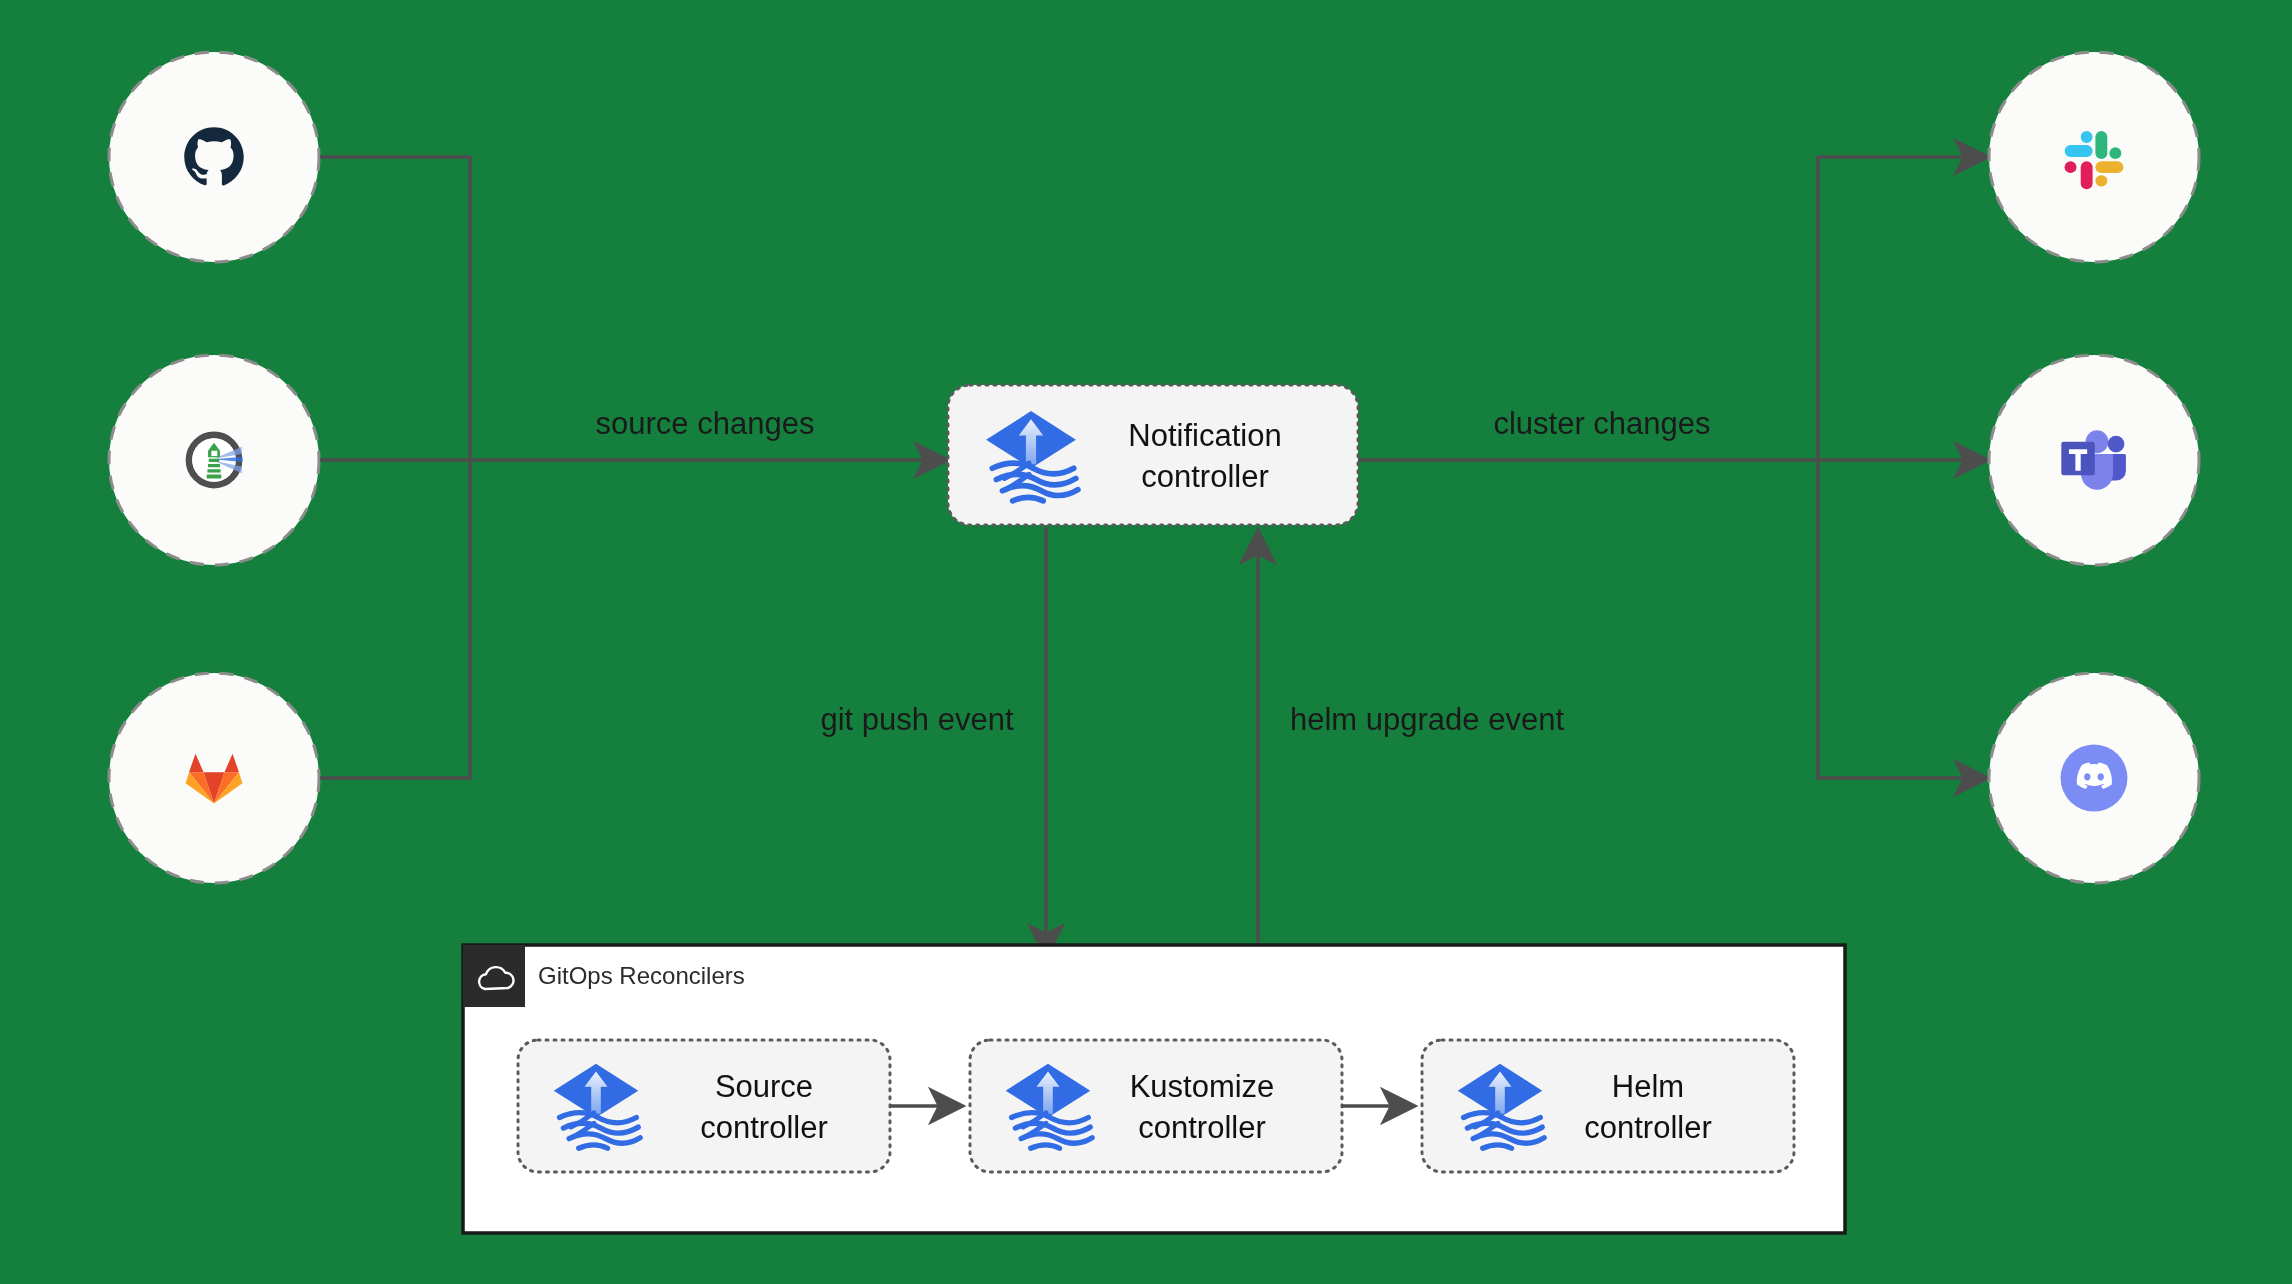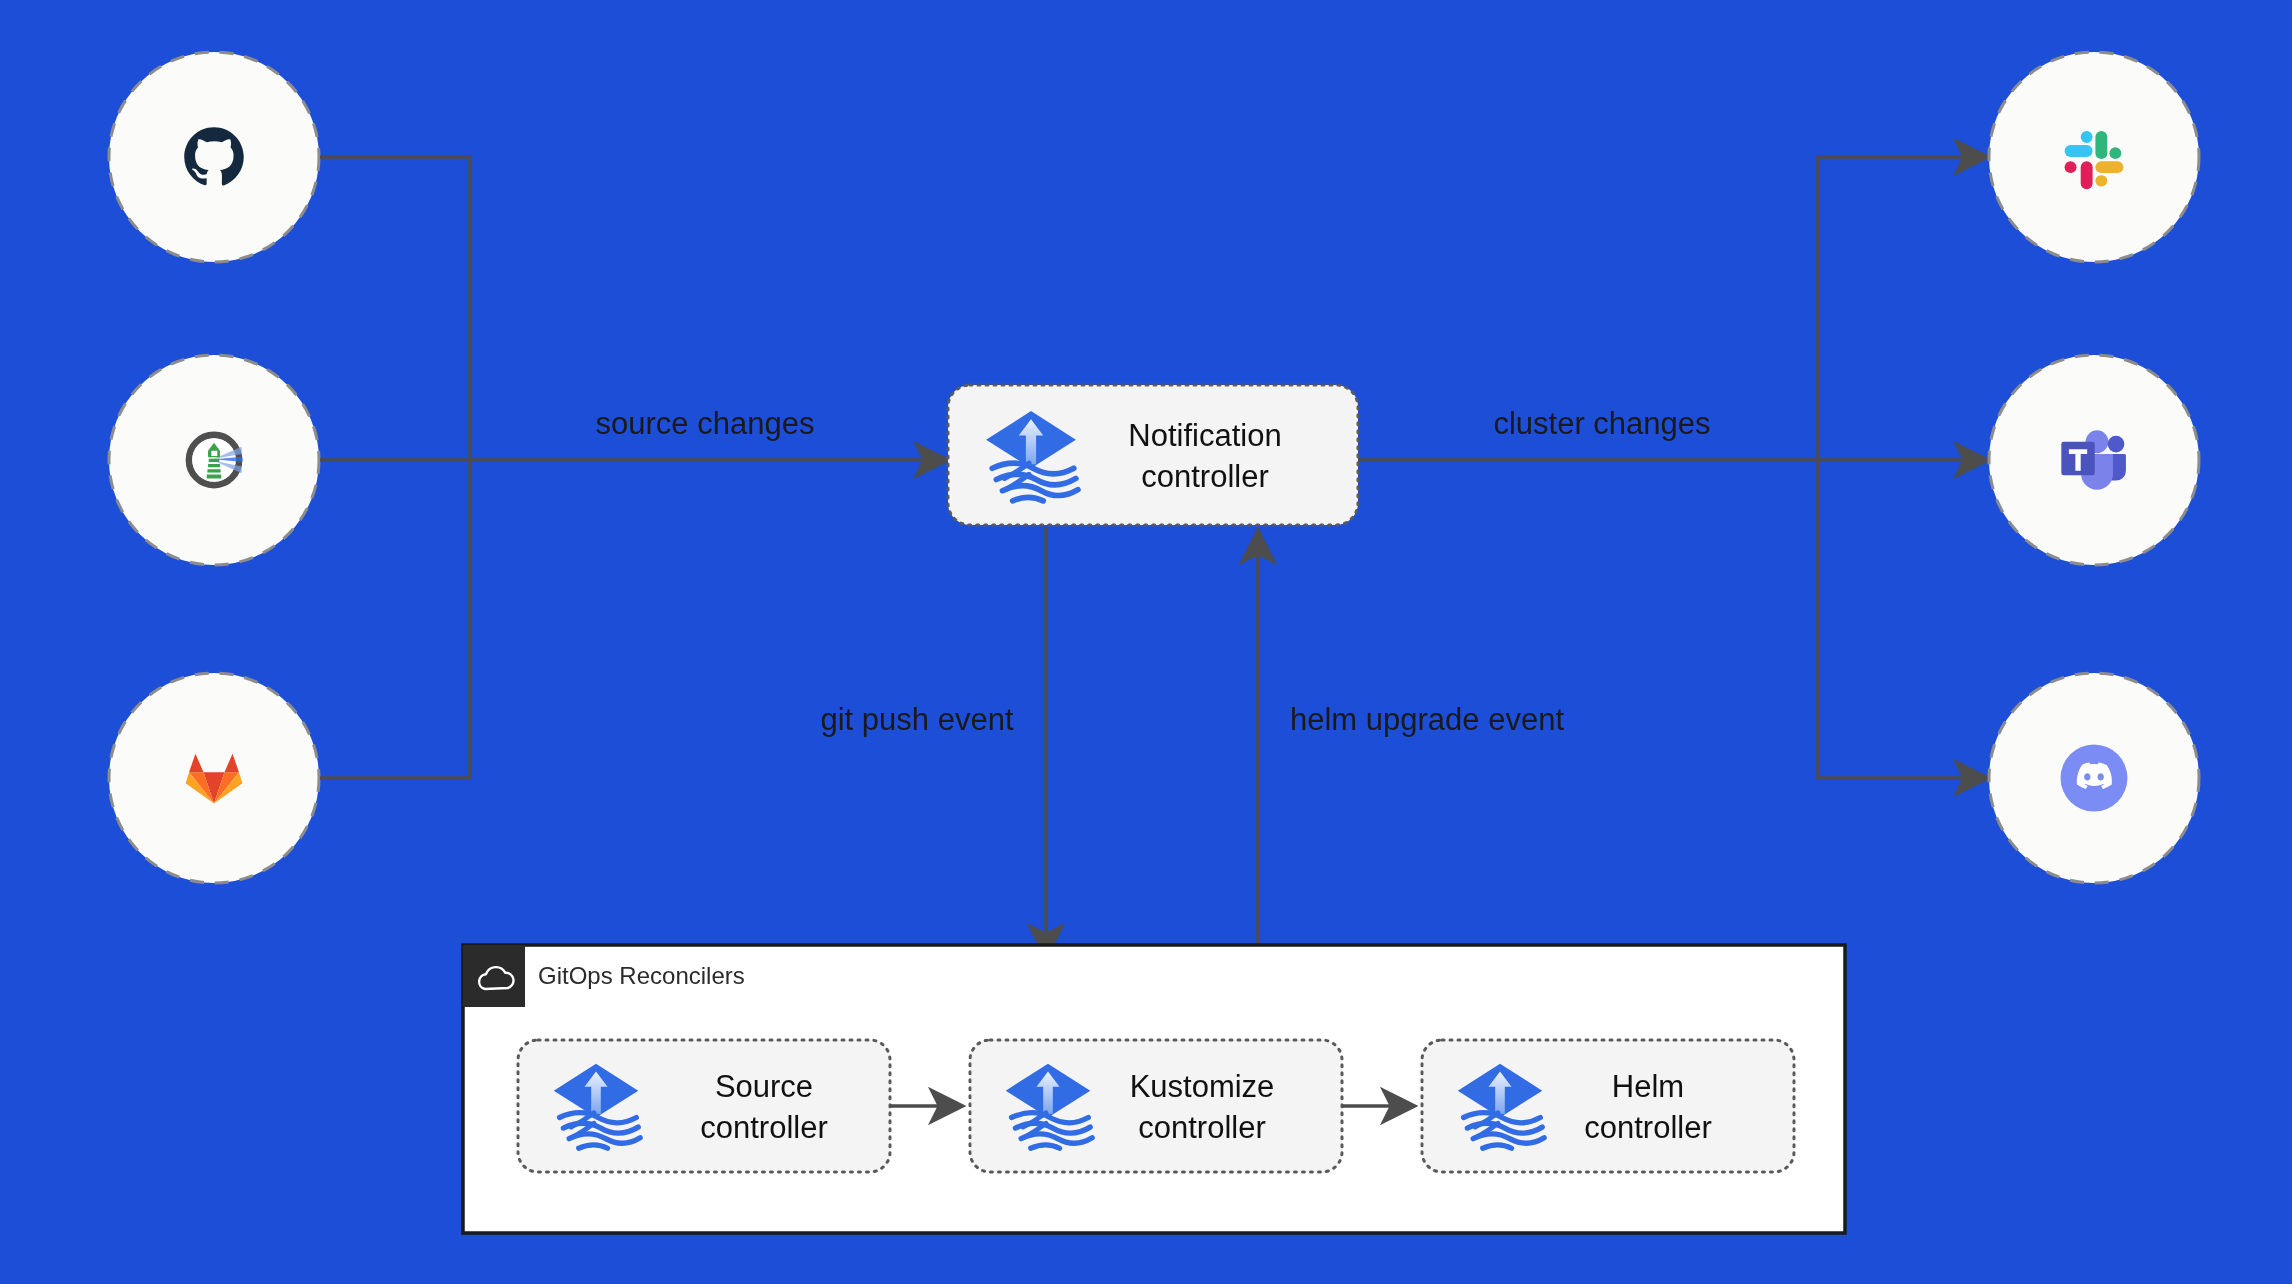--- a/index.html
+++ b/index.html
@@ -1,17 +1,17 @@
 <!DOCTYPE html>
 <html><head>
 <meta charset="utf-8">
 <style>
   html,body{margin:0;padding:0;background:#ffffff;}
   body{width:2292px;height:1284px;overflow:hidden;font-family:"Liberation Sans",sans-serif;}
-  #stage{position:relative;width:2292px;height:1284px;background:#1d4ed8;}
+  #stage{position:relative;width:2292px;height:1284px;background:#15803d;}
   svg#diagram{position:absolute;left:0;top:0;width:2292px;height:1284px;}
   .edge-label{font-family:"Liberation Sans",sans-serif;font-size:31px;fill:#1a1a1a;}
   .node-label{font-family:"Liberation Sans",sans-serif;font-size:31px;fill:#111111;}
   .group-title{font-family:"Liberation Sans",sans-serif;font-size:24px;fill:#2b2b2b;}
 </style>
 </head>
 <body>
 
 <div id="stage">
 <svg id="diagram" viewBox="0 0 2292 1284" xmlns="http://www.w3.org/2000/svg">

